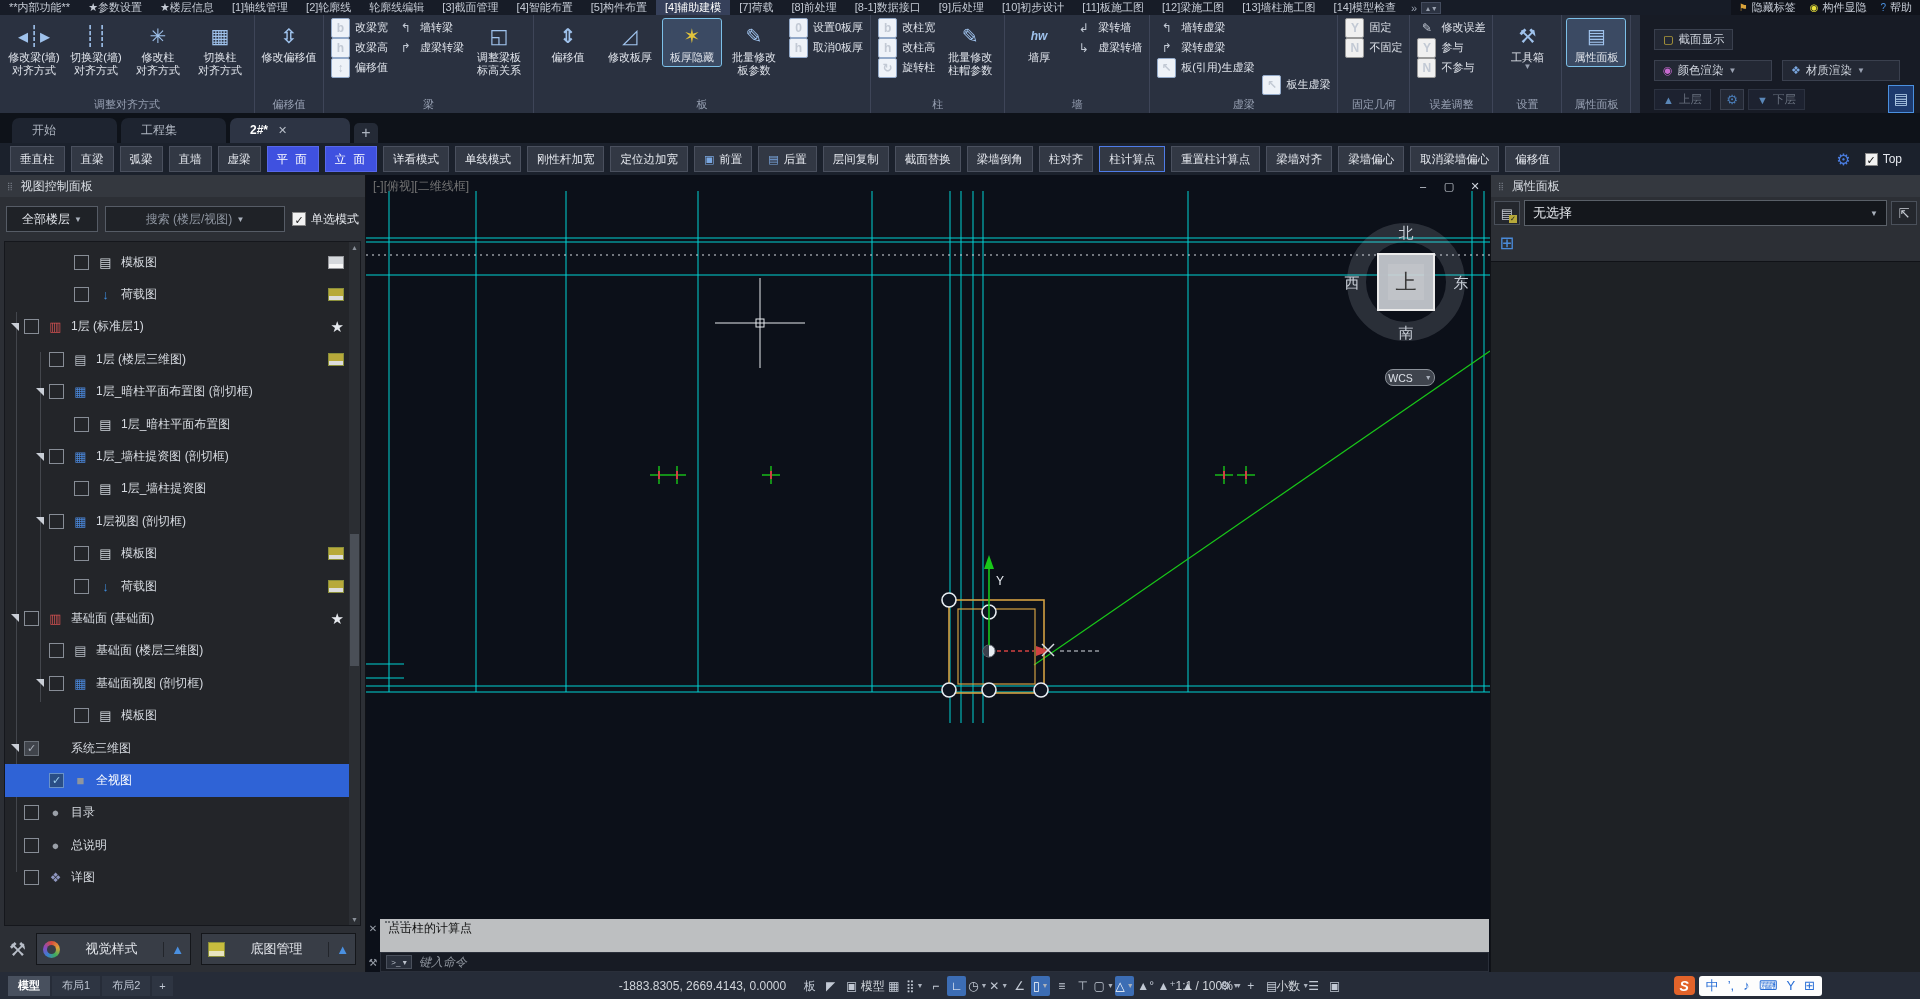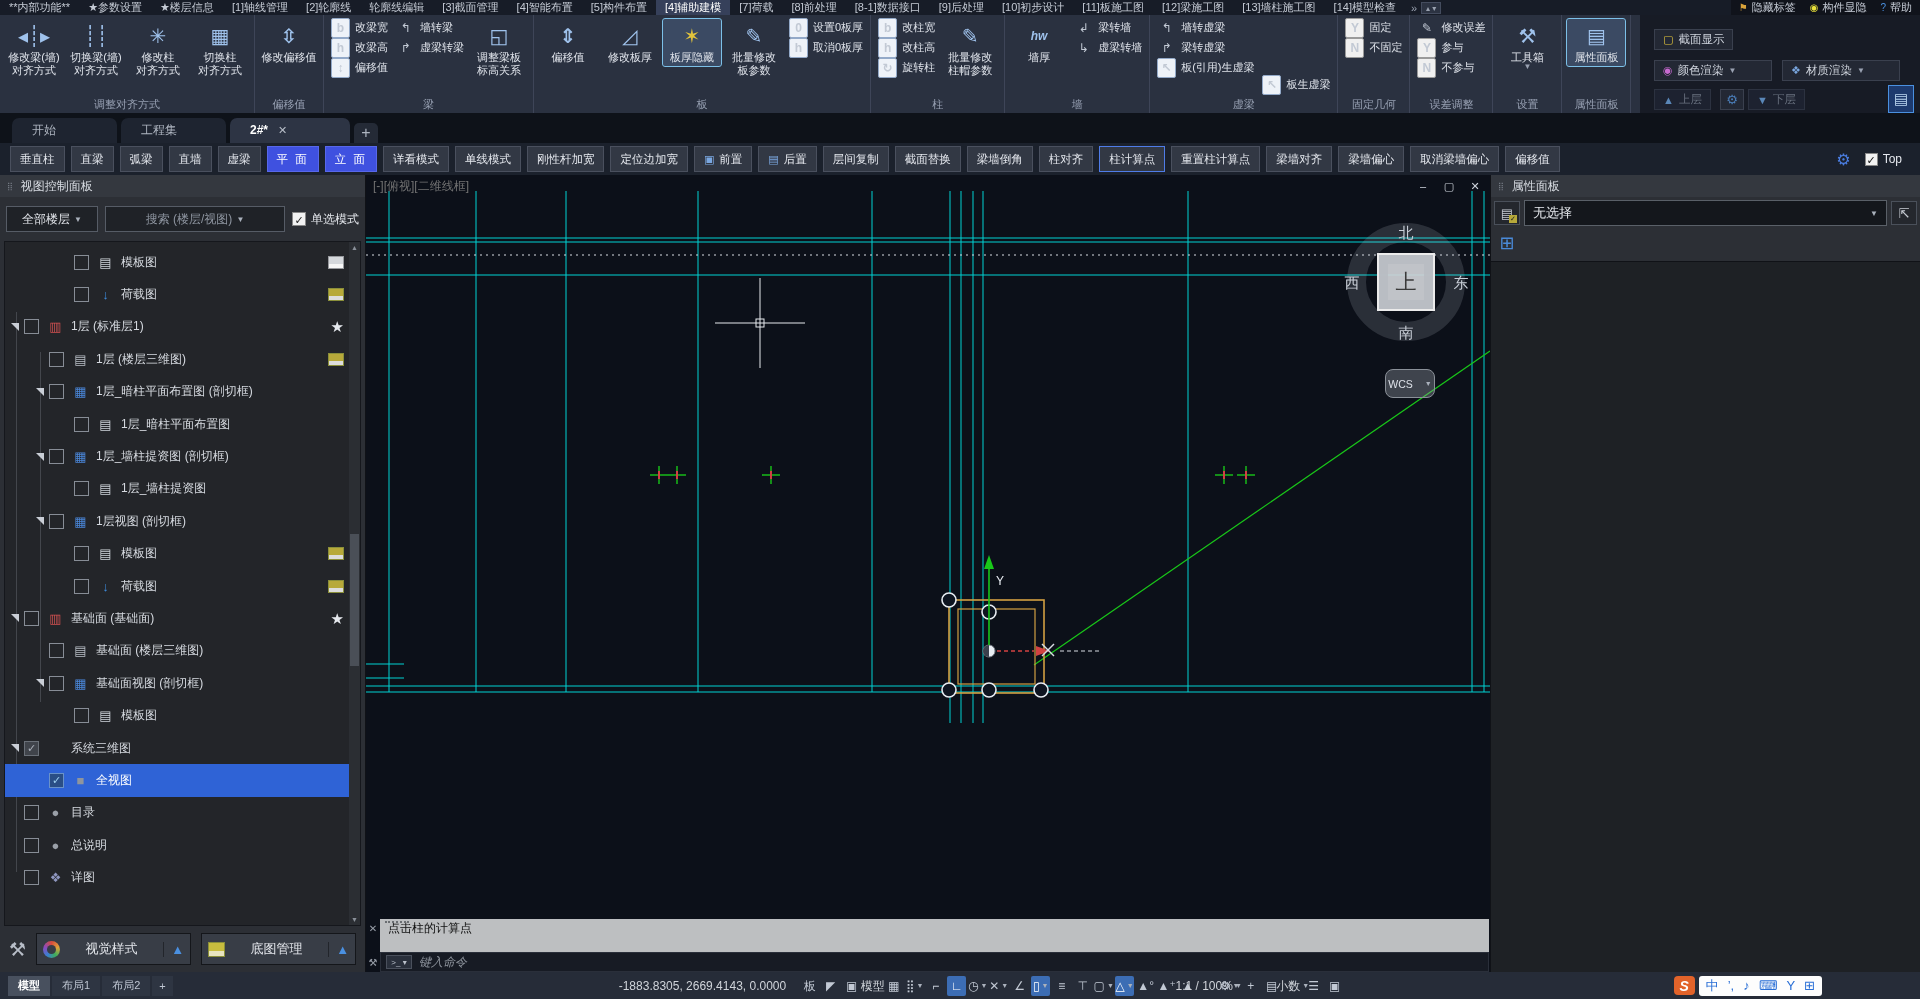--- a/index.html
+++ b/index.html
@@ -101,21 +101,21 @@
   
   .viewport{position:absolute;top:175px;left:366px;width:1124px;bottom:27px;background:#0c1019;overflow:hidden;z-index:10}
   .vlabel{position:absolute;left:7px;top:3px;font-size:12px;color:#737373;z-index:5}
   .vwin{position:absolute;right:8px;top:5px;display:flex;gap:12px;z-index:6;color:#cfd4dc;font-size:11px}
   .vwin span{width:14px;text-align:center}
   svg.overlay{position:absolute;inset:0;z-index:2}
   .compass{position:absolute;left:981px;top:48px;width:118px;height:118px;z-index:4}
   .cring{position:absolute;inset:0;border-radius:50%;border:19px solid rgba(195,202,214,.17)}
   .ccenter{position:absolute;left:30px;top:30px;width:58px;height:58px;background:rgba(208,211,215,.92);border:2px solid #ebebeb;display:flex;align-items:center;justify-content:center;color:#3a3a3a;font-size:21px;box-shadow:inset 0 0 0 9px rgba(184,188,194,.9)}
   .clabel{position:absolute;color:#c9cfd8;font-size:15px;z-index:5;transform:translate(-50%,-50%)}
-  .wcsbtn{position:absolute;left:1019px;top:194px;width:50px;height:29px;border-radius:8px;background:rgba(160,166,176,.35);border:1px solid #8a9098;color:#dde1e8;font-size:10.5px;display:flex;align-items:center;justify-content:center;gap:12px;z-index:4}
+  .wcsbtn{position:absolute;left:1019px;top:194px;width:50px;height:17px;border-radius:8px;background:rgba(160,166,176,.35);border:1px solid #8a9098;color:#dde1e8;font-size:10.5px;display:flex;align-items:center;justify-content:center;gap:12px;z-index:4}
   .wcsbtn .caret{font-size:7px}
   .cmddock{position:absolute;left:0;right:0;bottom:0;height:53px;z-index:6}
   .cstrip{position:absolute;left:0;top:0;bottom:0;width:14px;display:flex;flex-direction:column;justify-content:space-between;align-items:center;padding:4px 0;color:#9aa0aa;font-size:10px}
   .cmdbox{position:absolute;left:14px;right:1px;top:0;height:39px;background:#bdbfc1;color:#101010;font-size:12px;padding:2px 8px;line-height:14px}
   .cmdbox .dots{position:absolute;left:5px;top:2px;width:24px;border-top:2px dotted #6a6e72}
   .cmdline2{font-family:"DejaVu Sans Mono","Liberation Mono",monospace;font-size:11.5px}
   .cmdrow{position:absolute;left:14px;right:1px;bottom:0;height:20px;background:#171b24;border:1px solid #2a2f3a;display:flex;align-items:center;gap:7px;padding:0 5px}
   .promptbtn{width:26px;height:14px;background:#2a303c;border:1px solid #4a505c;color:#bcc2cc;font-size:8px;display:flex;align-items:center;justify-content:center;gap:2px}
   .cmdtext{font-style:italic;color:#8d939c;font-size:12px}
 

